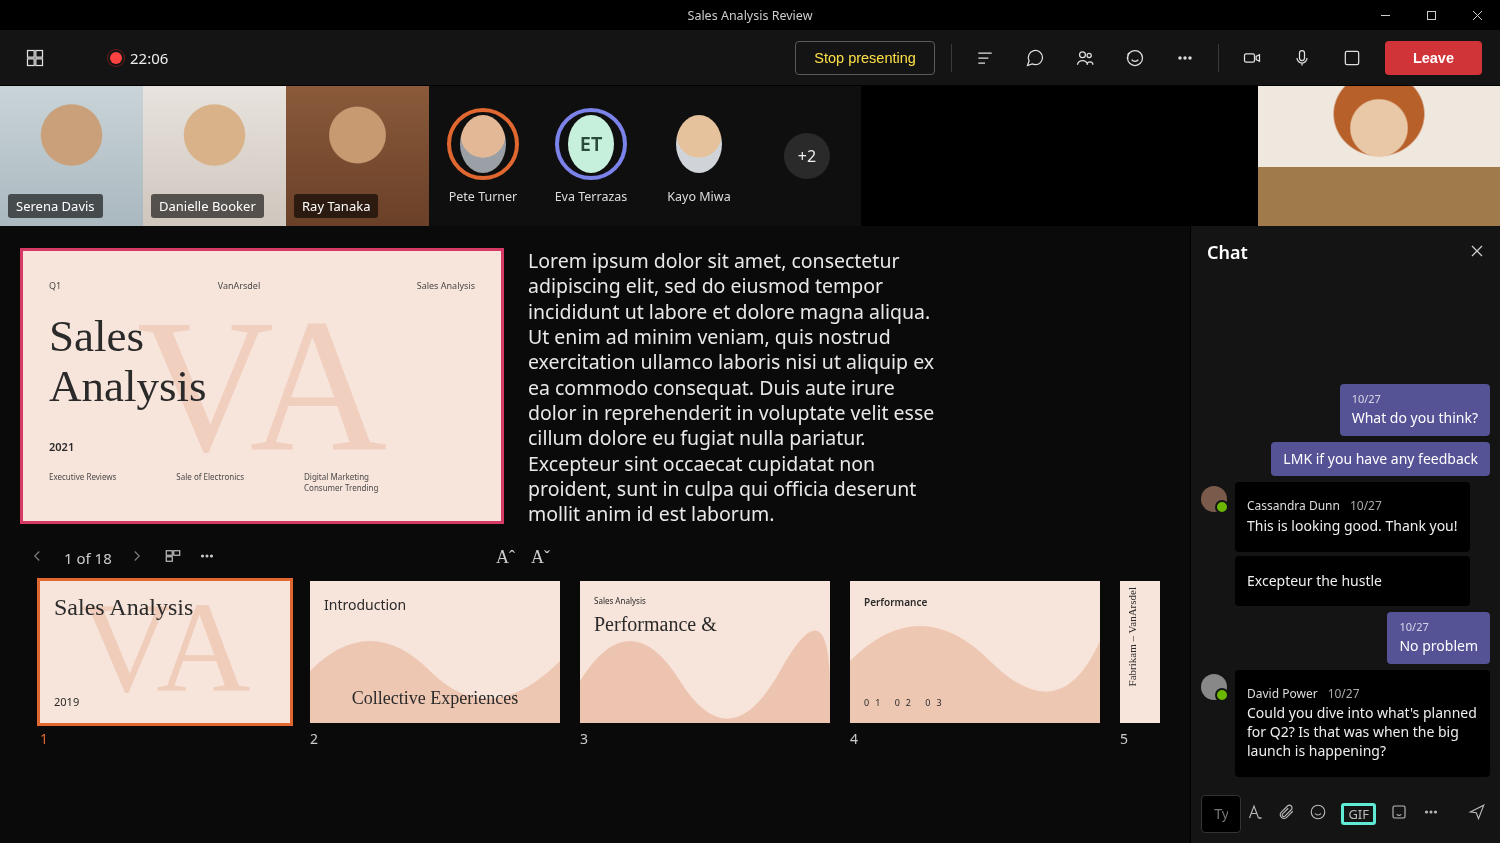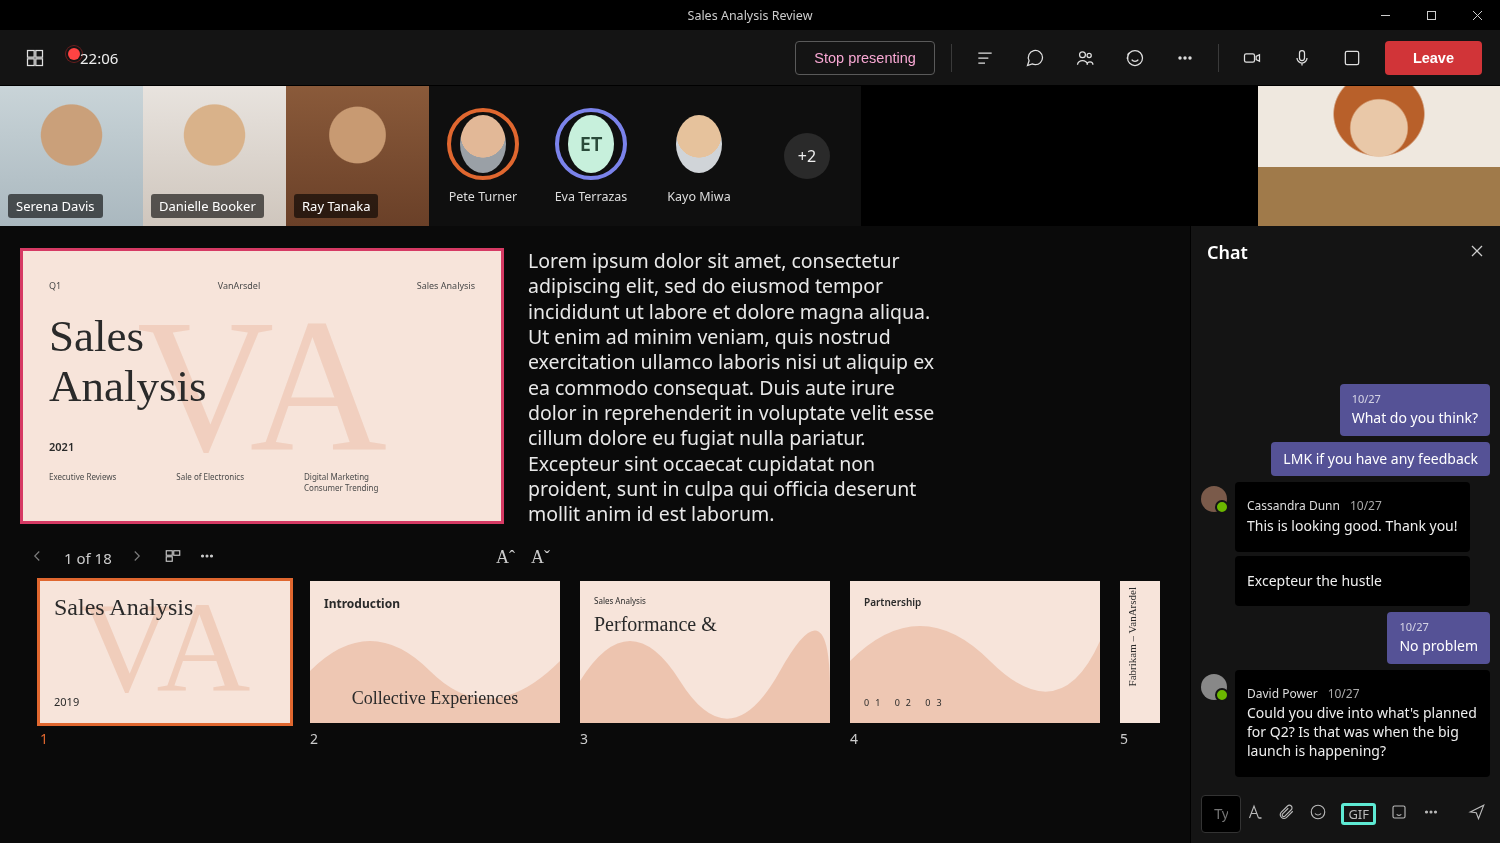--- a/index.html
+++ b/index.html
@@ -41,24 +41,24 @@
 
   
   .toolbar {
     height:56px; background:var(--bg-dark);
     display:flex; align-items:center; padding:0 18px; gap:16px;
     border-bottom:1px solid #000;
   }
   .toolbar .spacer { flex:1; }
   .icon-btn { width:34px; height:34px; display:flex; align-items:center; justify-content:center; border-radius:4px; }
   .icon-btn svg { width:20px; height:20px; stroke:#e0e0e0; fill:none; stroke-width:1.5; }
-  .rec { display:flex; font-size:15px; color:#eee; }
+  .rec { display:flex; align-items:center; gap:8px; font-size:15px; color:#eee;margin-left:42px; }
   .rec-dot { width:12px; height:12px; border-radius:50%; background:var(--accent-rec); box-shadow:0 0 0 2px #141414, 0 0 0 3px #6a1e1e; }
   .btn-outline {
-    border:1px solid var(--btn-border); background:transparent; color:#f9a8d4;
+    border:1px solid var(--btn-border); background:transparent; color:#fde047;
     padding:8px 18px; border-radius:4px; font-size:14.5px; font-weight:500;
   }
   .btn-leave {
     background:var(--accent-red); border:none; color:#fff;
     padding:9px 28px; border-radius:4px; font-size:14.5px; font-weight:600;
   }
   .vdivider { width:1px; height:28px; background:var(--divider); }
 
   
   .participants {
@@ -370,21 +370,21 @@
           <div class="sub">2019</div>
         </div>
         <span class="thumb-num sel">1</span>
       </div>
 
       <div class="thumb-col">
         <div class="thumb">
           <div class="blob"><svg viewBox="0 0 250 142">
                 <path d="M0,90 Q60,30 120,90 T250,80 L250,142 L0,142 Z" fill="rgba(230,170,140,0.5)"></path>
               </svg></div>
-          <div style="font-size:12px;font-weight:700">Introduction</div>
+          <div style="font-size:14px;font-weight:400">Introduction</div>
           <div class="sub" style="font-family:Georgia,serif;font-size:18px;text-align:center">Collective Experiences</div>
         </div>
         <span class="thumb-num">2</span>
       </div>
 
       <div class="thumb-col">
         <div class="thumb">
           <div class="blob"><svg viewBox="0 0 250 142">
                 <path d="M0,100 Q50,20 100,100 T200,90 T250,110 L250,142 L0,142 Z" fill="rgba(230,170,140,0.55)"></path>
               </svg></div>
@@ -392,21 +392,21 @@
           <h2 style="font-size:20px;margin-top:8px">Performance &amp;</h2>
         </div>
         <span class="thumb-num">3</span>
       </div>
 
       <div class="thumb-col">
         <div class="thumb">
           <div class="blob"><svg viewBox="0 0 250 142">
                 <path d="M0,80 Q70,10 140,80 T250,60 L250,142 L0,142 Z" fill="rgba(230,170,140,0.5)"></path>
               </svg></div>
-          <div style="font-size:10px;font-weight:600">Partnership</div>
+          <div style="font-size:10px;font-weight:600">Performance</div>
           <div class="sub" style="margin-top:auto;font-size:9px;letter-spacing:6px">01   02   03</div>
         </div>
         <span class="thumb-num">4</span>
       </div>
 
       <div class="thumb-col">
         <div class="thumb" style="width:40px;padding:6px">
           <div style="writing-mode:vertical-rl;transform:rotate(180deg);font-size:11px;font-family:Georgia,serif">Fabrikam – VanArsdel</div>
         </div>
         <span class="thumb-num">5</span>

